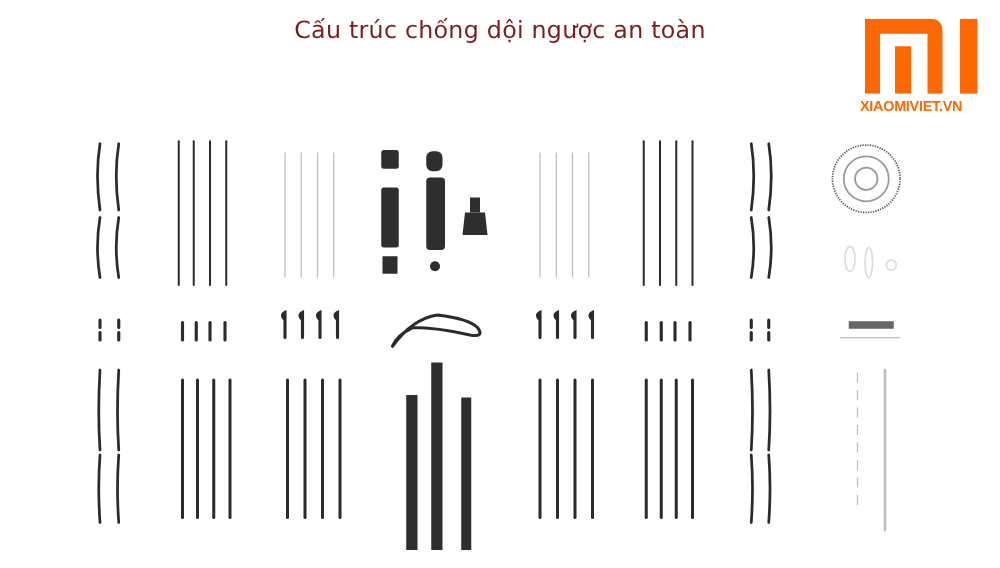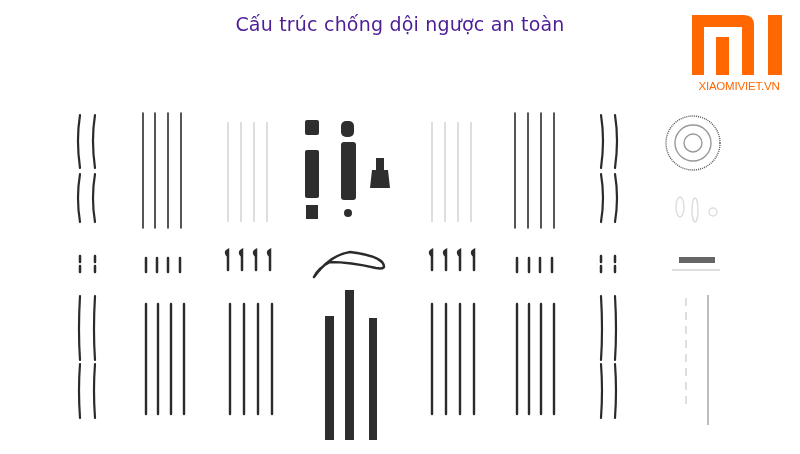--- a/index.html
+++ b/index.html
@@ -1,20 +1,20 @@
 <!DOCTYPE html>
 <html><head>
   <meta charset="utf-8">
   <style>
     html,body{margin:0;padding:0;background:#fff;}
     body{width:800px;height:454px;position:relative;overflow:hidden;font-family:"DejaVu Sans","Liberation Sans",sans-serif;}
-    .title{position:absolute;left:0;width:800px;top:13px;text-align:center;font-size:19px;color:#4c1d95;letter-spacing:0.2px;}
+    .title{position:absolute;left:0;width:800px;top:13px;text-align:center;font-size:19px;color:#7f1d1d;letter-spacing:0.2px;}
     .logo{position:absolute;left:688px;top:15px;width:102px;height:80px;}
     .logo-mark{position:absolute;left:4px;top:0;width:92px;height:60px;}
-    .logo-text{position:absolute;left:0;top:65px;width:102px;text-align:center;font-family:"Liberation Sans",sans-serif;font-weight:normal;font-size:11.5px;letter-spacing:-0.2px;}
+    .logo-text{position:absolute;left:0;top:65px;width:102px;text-align:left;font-family:"Liberation Sans",sans-serif;font-weight:bold;font-size:11.5px;letter-spacing:-0.2px;}
     .parts{position:absolute;left:0;top:0;width:800px;height:454px;}
   </style>
 </head>
 <body>
 
 <div class="title">Cấu trúc chống dội ngược an toàn</div>
 
 <div class="logo">
   <svg class="logo-mark" viewBox="0 0 92 60">
     <path d="M0 0 H52 Q62 0 62 10 V60 H50 V12 H12 V60 H0 Z" fill="#ff6700"></path>

